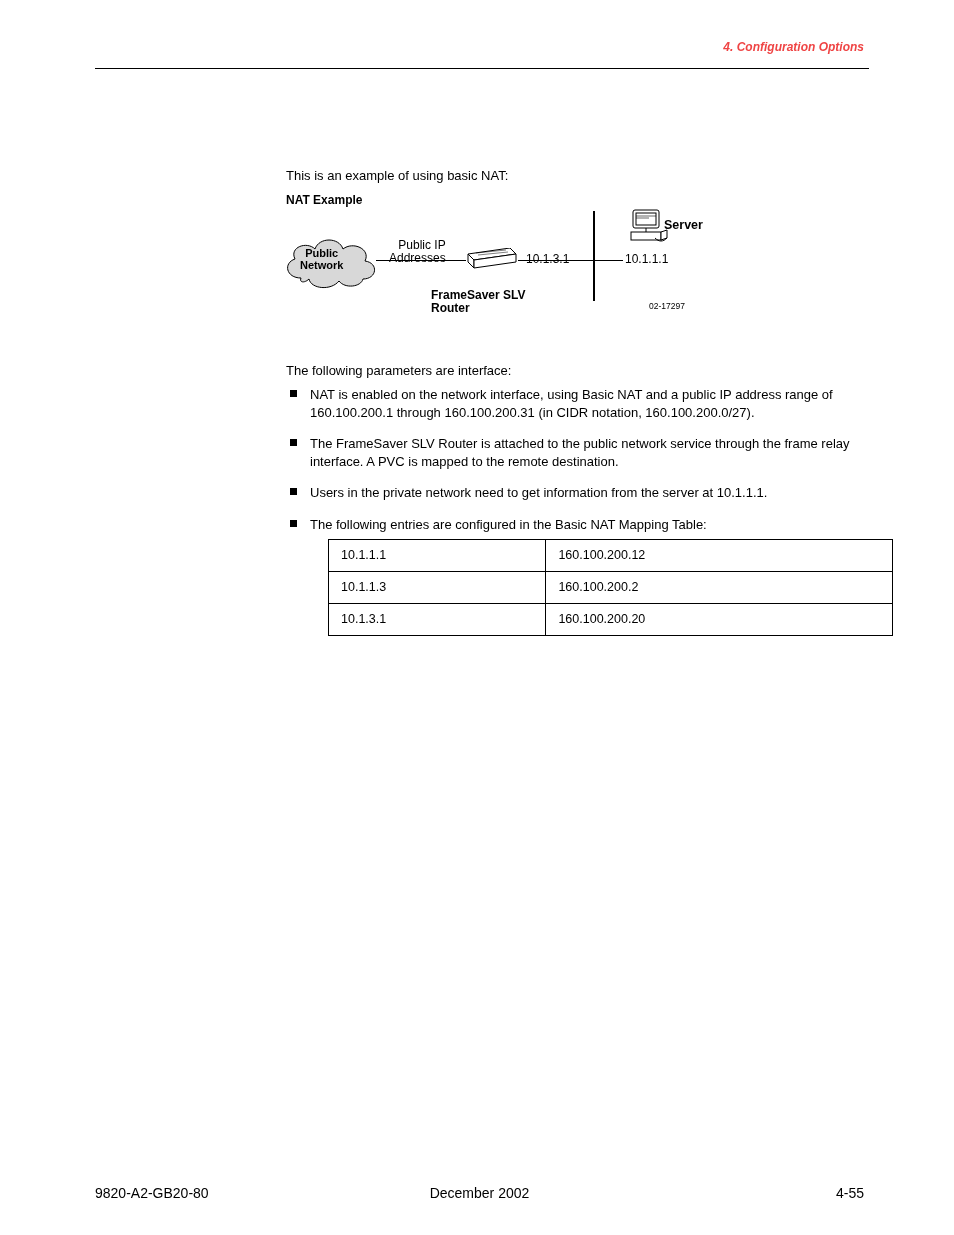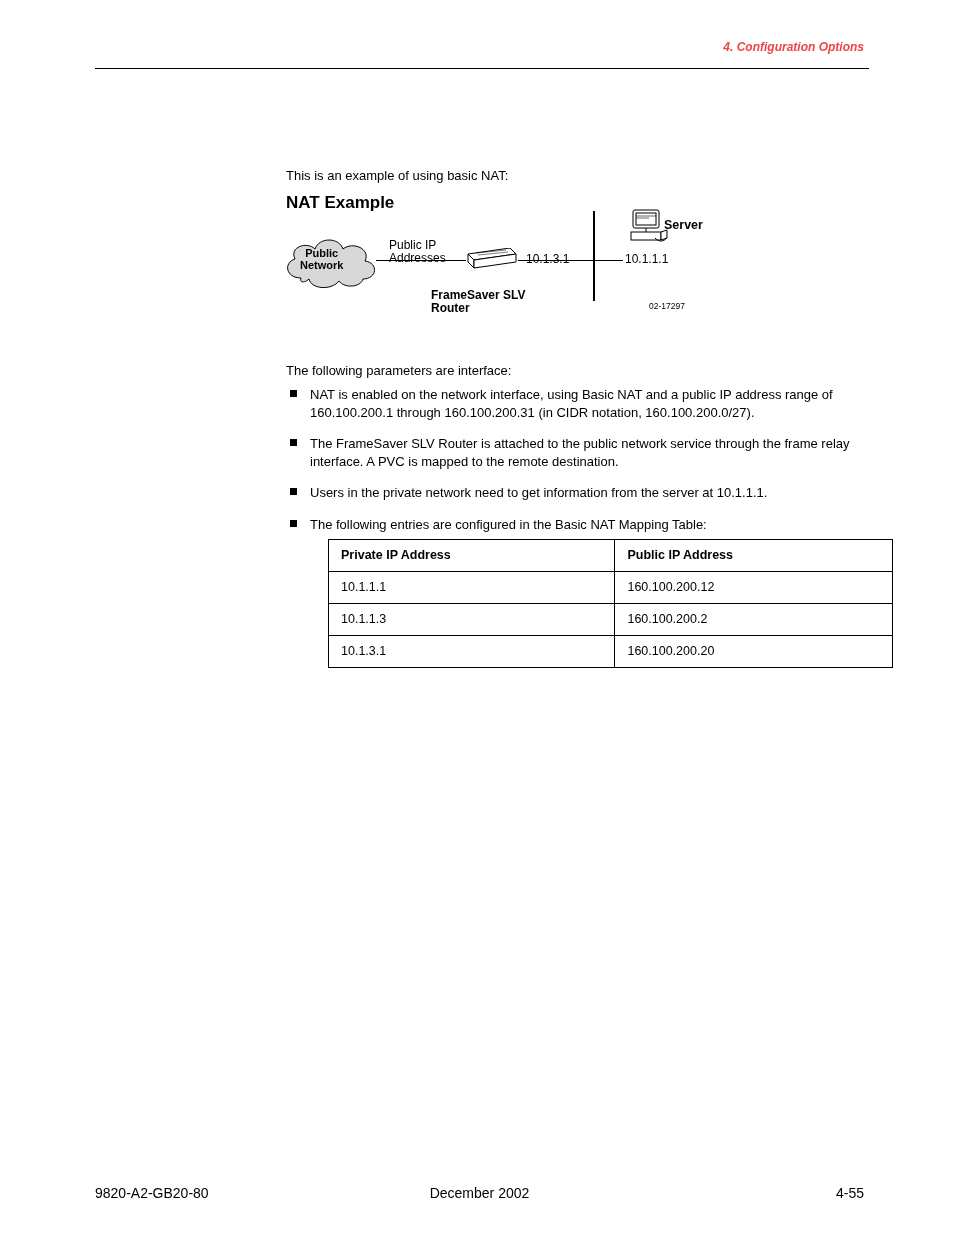--- a/index.html
+++ b/index.html
@@ -47,21 +47,21 @@
     margin: 0 0 10px 0;
   }
   .diagram {
     position: relative;
     width: 440px;
     height: 150px;
     margin: 6px 0 20px 0;
   }
   .diagram-title {
     font-weight: bold;
-    font-size: 17px;
+    font-size: 12px;
   }
   .cloud {
     position: absolute;
     top: 40px;
     left: -5px;
   }
   .cloud-svg { width: 100px; height: 60px; }
   .cloud-label {
     position: absolute;
     top: 54px;
@@ -95,21 +95,21 @@
     font-size: 12px;
     font-weight: bold;
     text-align: left;
     line-height:1.1;
   }
   .pub-ip {
     position: absolute;
     top: 46px;
     left: 103px;
     font-size: 12px;
-    text-align:left;
+    text-align:right;
     line-height:1.1;
   }
   .ip-eth {
     position: absolute;
     top: 59px;
     left: 240px;
     font-size:12px;
   }
   .ip-srv {
     position: absolute;
@@ -264,24 +264,20 @@
 
     <p class="after-diagram">The following parameters are interface:</p>
 
     <ul class="bullets">
       <li><span>NAT is enabled on the network interface, using Basic NAT and a public IP address range of 160.100.200.1 through 160.100.200.31 (in CIDR notation, 160.100.200.0/27).</span></li>
       <li><span>The FrameSaver SLV Router is attached to the public network service through the frame relay interface. A PVC is mapped to the remote destination.</span></li>
       <li><span>Users in the private network need to get information from the server at 10.1.1.1.</span></li>
       <li><span>The following entries are configured in the Basic NAT Mapping Table:</span>
         <table class="nat-table">
           <tbody>
-              <tr>
-            <th>Private IP Address</th>
-            <th>Public IP Address</th>
-          </tr>
           <tr>
             <td>10.1.1.1</td>
             <td>160.100.200.12</td>
           </tr>
           <tr>
             <td>10.1.1.3</td>
             <td>160.100.200.2</td>
           </tr>
           <tr>
             <td>10.1.3.1</td>

